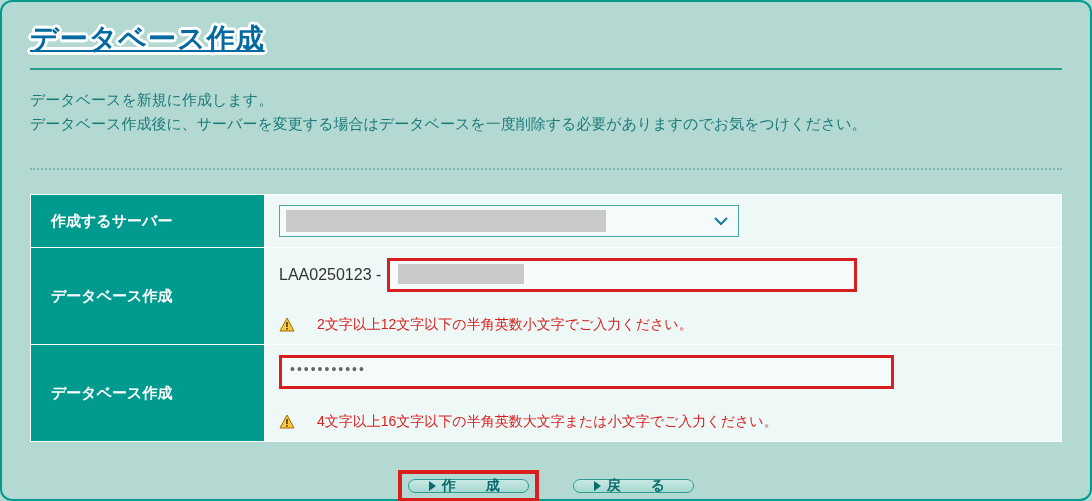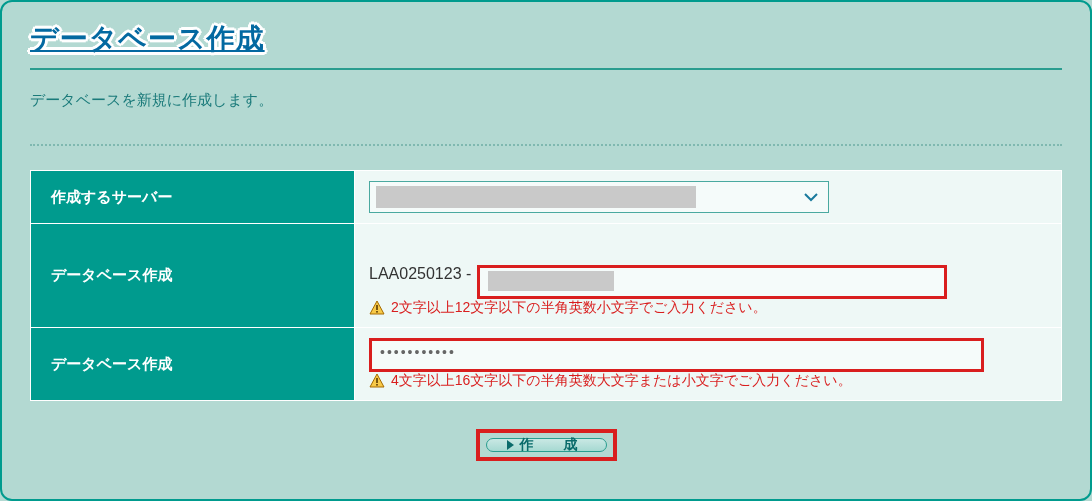--- a/index.html
+++ b/index.html
@@ -56,21 +56,21 @@
       border-collapse: collapse;
       border: 1px solid #fff;
       margin-bottom: 28px;
     }
     .form-table th {
       background: #009b8e;
       color: #fff;
       text-align: left;
       font-weight: bold;
       padding: 16px 20px;
-      width: 324px;
+      width: 234px;
       border: 1px solid #fff;
       font-size: 15px;
       vertical-align: middle;
     }
     .form-table td {
       background: #eef8f6;
       padding: 10px 14px;
       border: 1px solid #fff;
       vertical-align: middle;
     }
@@ -92,43 +92,43 @@
     }
     .select-arrow {
       position: absolute;
       right: 10px;
       top: 50%;
       transform: translateY(-50%);
       color: #1a7a9d;
       font-size: 14px;
       pointer-events: none;
     }
-    .db-row-line1 { display:flex; align-items:flex-start; gap:6px;margin-top:31px; }
+    .db-row-line1 { display:flex; align-items:center; gap:6px; }
     .prefix { color:#333; font-size:16px; }
     .text-input {
       border: 3px solid #d91e1e;
       background: #f5fbfa;
       height: 34px;
       padding: 3px 8px;
       font-size: 14px;
       color:#333;
       display:inline-block;
     }
     .dbname-input { width: 470px; }
     .dbname-redact {
       display:inline-block;
       background:#c9c9c9;
       width:126px;
       height:20px;
     }
     .hint-row {
-      margin-top: 0;
+      margin-top: 24px;
       display: flex;
       align-items: center;
-      gap: 6px;
+      gap: 22px;
     }
     .warn-icon {
       display:inline-flex;
       width:16px; height:16px;
       align-items:center; justify-content:center;
     }
     .hint-text { color:#d91e1e; font-size:14px; }
     .pw-input {
       width: 615px;
       letter-spacing: 2px;
@@ -172,20 +172,21 @@
 </head>
 <body>
 
 <div class="panel">
 
   <div class="title">データベース作成</div>
   <hr class="rule">
 
   <div class="intro">
     <div>データベースを新規に作成します。</div>
+    <div>データベース作成後に、サーバーを変更する場合はデータベースを一度削除する必要がありますのでお気をつけください。</div>
   </div>
 
   <hr class="dashed">
 
   <table class="form-table">
     <tbody>
         <tr>
       <th>作成するサーバー</th>
       <td>
         <div class="select-wrap">
@@ -240,15 +241,19 @@
   </tbody>
     </table>
 
   <div class="button-row">
     <span class="btn-highlight">
       <button class="btn">
         <span class="btn-tri"></span>
         <span>作　成</span>
       </button>
     </span>
+    <button class="btn">
+      <span class="btn-tri"></span>
+      <span>戻　る</span>
+    </button>
   </div>
 
 </div>
 
 </body></html>

